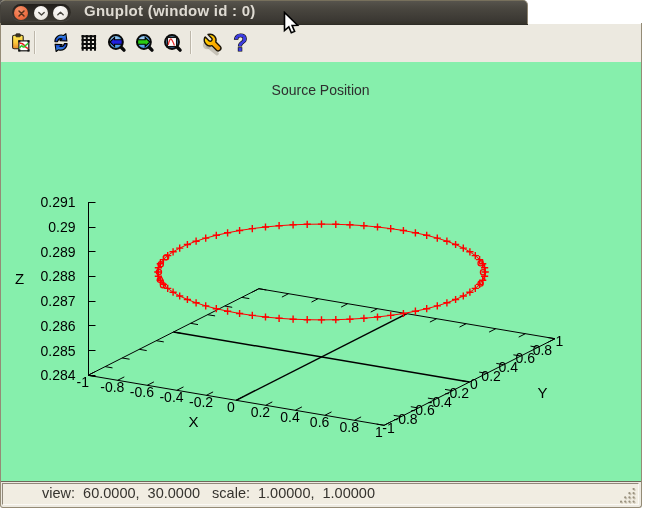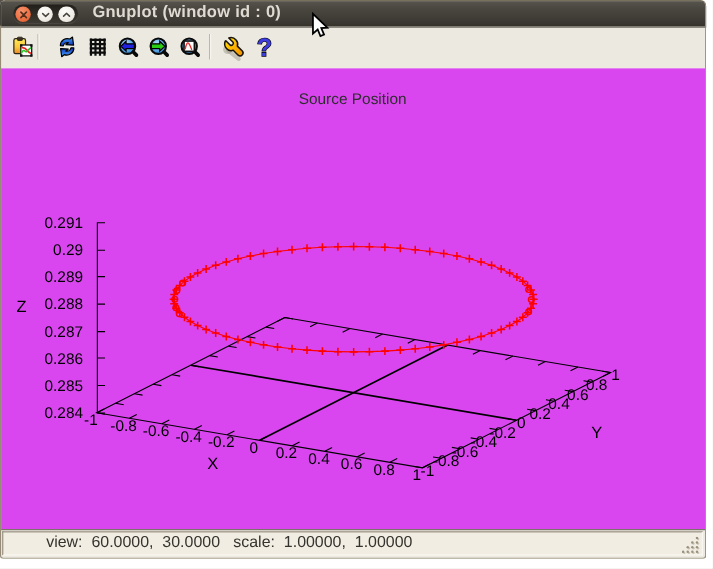--- a/index.html
+++ b/index.html
@@ -1,30 +1,30 @@
 <!DOCTYPE html>
 <html><head><meta charset="utf-8"><style>
 * { margin:0; padding:0; box-sizing:border-box; }
 html,body { width:648px; height:517px; background:#fff; font-family:"Liberation Sans",sans-serif; }
 #win { position:absolute; left:0; top:0; width:642px; height:508px;
   border-radius:5px 5px 3px 3px; background:#fff; }
-#titlebar { position:absolute; left:0; top:0; width:642px; height:24px;
+#titlebar { position:absolute; left:0; top:0; width:528px; height:24px;
   background:linear-gradient(#57544d 0%, #4a4740 30%, #3b3833 85%, #353229 100%);
   border-radius:5px 5px 0 0; border-top:1px solid #77705c; border-left:1px solid #45423b; border-right:1px solid #8f8572; box-shadow:0 1px 0 #2e2c27; }
 #titlebar .title { position:absolute; left:83px; top:1px; color:#dfdbd3; font-size:15px; font-weight:bold; letter-spacing:0.25px; white-space:nowrap; }
 #pill { position:absolute; left:11px; top:3px; width:59px; height:17px; border-radius:9px;
   background:linear-gradient(#221f1b, #3d3a33); box-shadow: 0 1px 0 rgba(255,255,255,0.08); }
 .btn { position:absolute; top:1.5px; width:14.5px; height:14.5px; border-radius:50%; }
 #btn-close { left:1.5px; background:radial-gradient(circle at 40% 30%, #f4926b, #ef7145 55%, #d6552b); }
 #btn-min { left:21.5px; }
 #btn-max { left:41px; }
 .graybtn { background:radial-gradient(circle at 40% 30%, #fdfcfa, #efece6 60%, #d8d4cb); }
 .btn svg { position:absolute; left:0; top:0; }
 #toolbar { position:absolute; left:1px; top:24px; width:640px; height:38px; background:#ece9e0; }
-#canvas { position:absolute; left:1px; top:62px; width:640px; height:419px; background:#d946ef; }
+#canvas { position:absolute; left:1px; top:62px; width:640px; height:419px; background:#86efac; }
 #statusbar { position:absolute; left:1px; top:481px; width:640px; height:26px; background:#ece9e0;
   border-top:1px solid #6e675a; }
 #statusfield { position:absolute; left:1px; top:1px; width:637px; height:22px; background:#f1ede2;
   border-top:1px solid #90887a; border-left:1px solid #90887a; border-bottom:1px solid #fbf9f4; border-right:1px solid #fbf9f4;}
 #statustext { position:absolute; left:5px; top:3px; font-size:14.5px; color:#35332e;margin-left:36px; }
 #winborder { position:absolute; left:0; top:23px; width:642px; height:485px; border:1px solid #958b76; border-top:none; border-radius:0 0 3px 3px; pointer-events:none; }
 #cornerTL { position:absolute; left:0; top:0; width:9px; height:9px; background:#55524c; }
 </style></head>
 <body>
 <div id="cornerTL"></div>

